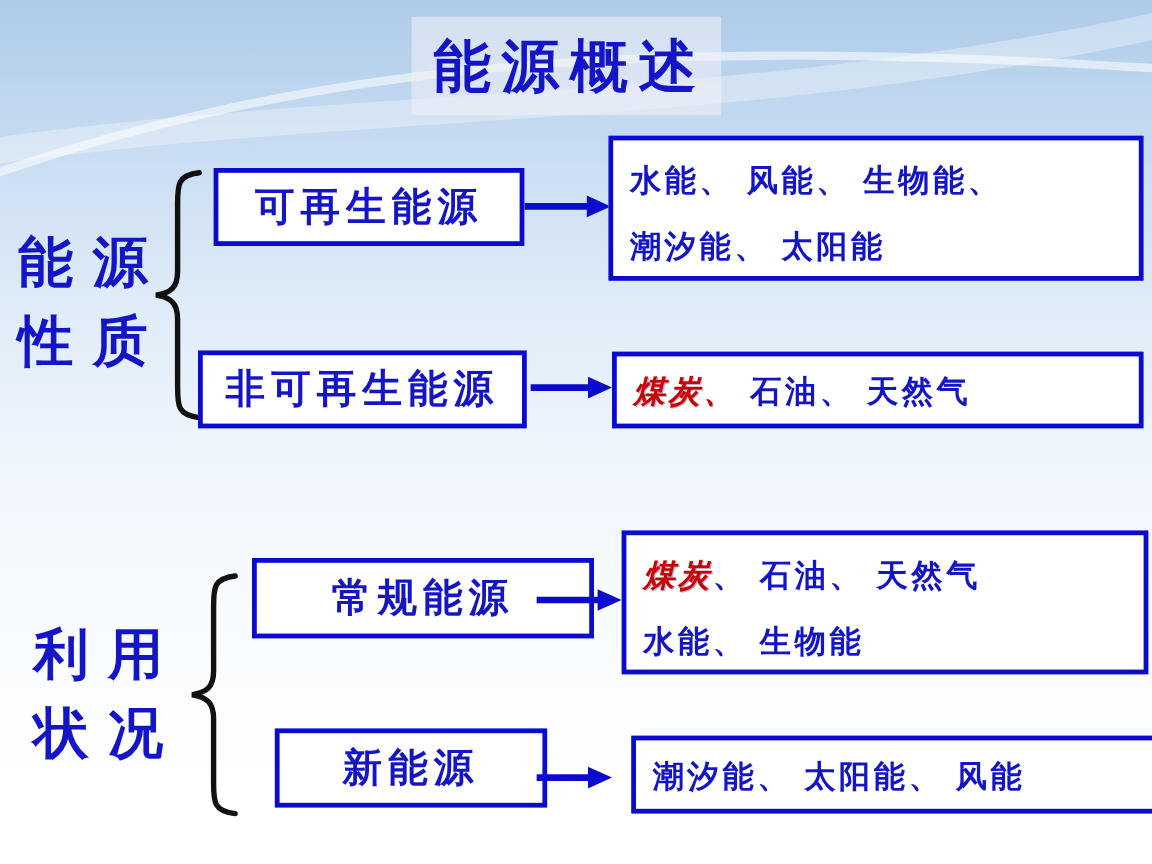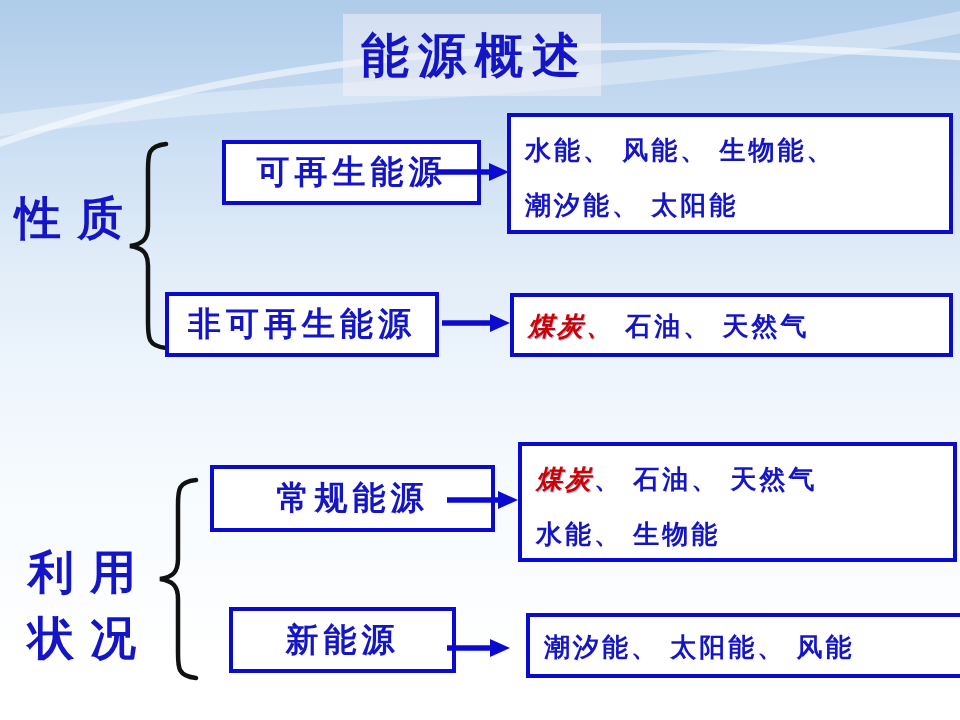--- a/index.html
+++ b/index.html
@@ -61,28 +61,29 @@
 
   <svg class="swoosh" width="960" height="720" viewBox="0 0 960 720">
     <path d="M -20,150 C 250,55 520,28 980,58" fill="none" stroke="rgba(255,255,255,0.55)" stroke-width="7"></path>
     <path d="M -20,128 C 300,82 620,98 980,18" fill="none" stroke="rgba(255,255,255,0.32)" stroke-width="22"></path>
   </svg>
 
   <div class="title-band"></div>
   <div class="title">能源概述</div>
 
   <div class="side-label" style="left:15px;top:185px;">
+    <div>能源</div>
     <div>性质</div>
   </div>
 
   <svg class="brace" style="left:122px;top:140px;" width="52" height="212" viewBox="0 0 52 212">
     <path d="M 44,4 C 26,6 26,14 26,30 L 26,86 C 26,100 20,104 8,106 C 20,108 26,112 26,126 L 26,182 C 26,198 26,206 44,208" fill="none" stroke="#111111" stroke-width="4.5" stroke-linecap="round"></path>
   </svg>
 
-  <div class="node-box" style="left:178px;top:140px;width:259px;height:65px;margin-left:44px;">
+  <div class="node-box" style="left:178px;top:140px;width:259px;height:65px;">
     <span class="lbl">可再生能源</span>
   </div>
 
   <svg class="arrow" style="left:437px;top:160px;" width="72" height="24" viewBox="0 0 72 24">
     <line x1="0" y1="12" x2="54" y2="12" stroke="#0b0bd0" stroke-width="5.5"></line>
     <polygon points="52,3 72,12 52,21" fill="#0b0bd0"></polygon>
   </svg>
 
   <div class="result-box" style="left:507px;top:113px;width:446px;height:121px;">
     <div class="result-line">
@@ -101,21 +102,21 @@
     <line x1="0" y1="12" x2="50" y2="12" stroke="#0b0bd0" stroke-width="5.5"></line>
     <polygon points="48,3 68,12 48,21" fill="#0b0bd0"></polygon>
   </svg>
 
   <div class="result-box" style="left:510px;top:293px;width:443px;height:64px;padding-top:2px;">
     <div class="result-line">
       <span class="seg-red">煤炭、</span><span class="seg-blue"> 石油、 天然气</span>
     </div>
   </div>
 
-  <div class="side-label" style="left:28px;top:512px;margin-top:27px;">
+  <div class="side-label" style="left:28px;top:512px;">
     <div>利用</div>
     <div>状况</div>
   </div>
 
   <svg class="brace" style="left:152px;top:476px;" width="52" height="206" viewBox="0 0 52 206">
     <path d="M 44,4 C 26,6 26,14 26,29 L 26,83 C 26,97 20,101 8,103 C 20,105 26,109 26,123 L 26,177 C 26,192 26,200 44,202" fill="none" stroke="#111111" stroke-width="4.5" stroke-linecap="round"></path>
   </svg>
 
   <div class="node-box" style="left:210px;top:465px;width:285px;height:67px;">
     <span class="lbl">常规能源</span>

